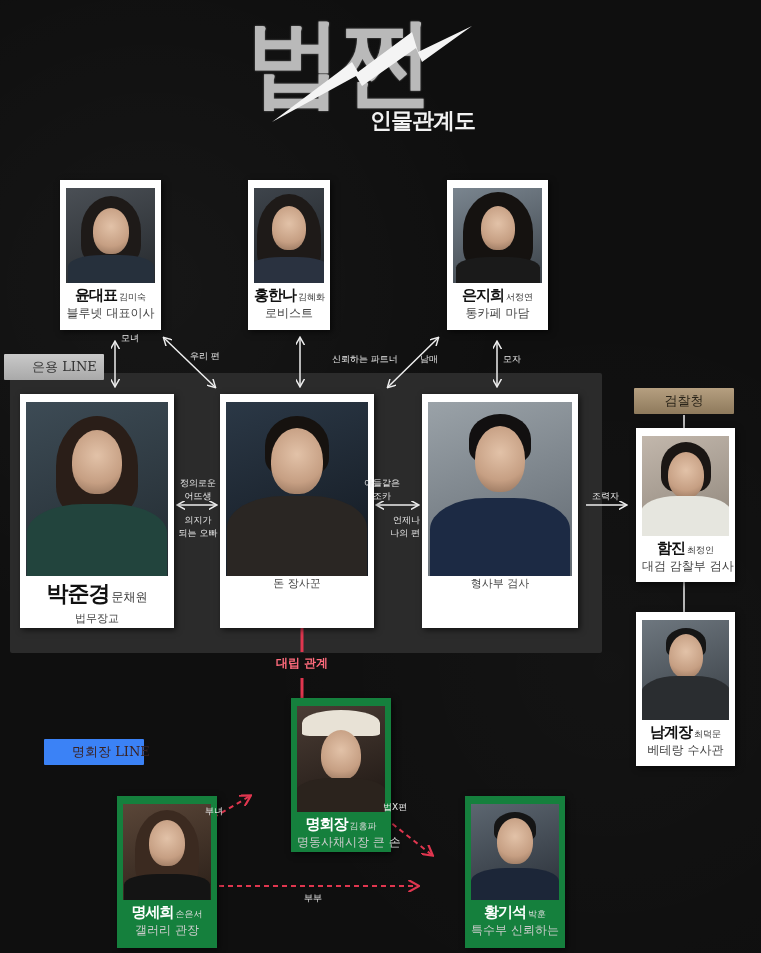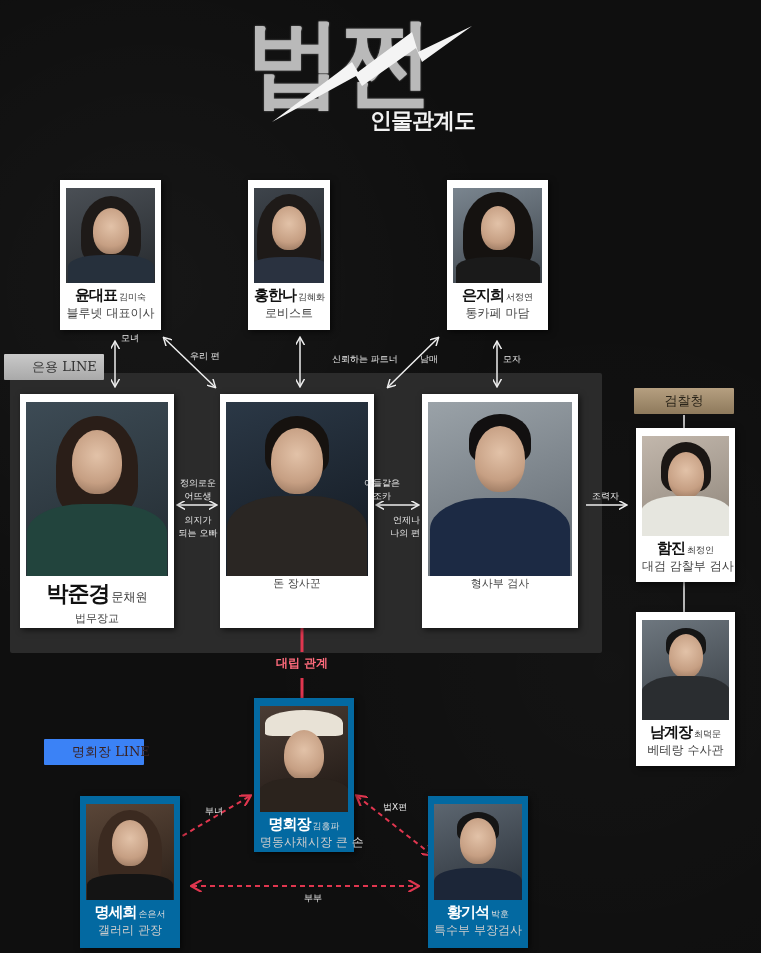--- a/index.html
+++ b/index.html
@@ -46,21 +46,21 @@
   }
   .tag-eunyong { left: 4px; top: 354px; width: 100px; background: linear-gradient(#c9c9c9,#a9a9a9); }
   .tag-prosec { left: 634px; top: 388px; width: 100px; text-align: center; background: linear-gradient(#b59f80,#8e7a5c); color: #2a2419; }
   .tag-myung { left: 44px; top: 739px; width: 100px; background: #3b82f6; color: #3a2222; }
 
   
   .card {
     background: #fff; padding: 8px 6px 0 6px;
     box-shadow: 2px 2px 6px rgba(0,0,0,0.6);
   }
-  .card.dark { background: #0369a1; }
+  .card.dark { background: #15803d; margin-left: 37px; }
   .photo {
     width: 100%;
     background: linear-gradient(160deg, #5d6670 0%, #2f353c 55%, #1b1e22 100%);
     position: relative; overflow: hidden;
   }
   .photo .head {
     position: absolute; left: 50%; transform: translateX(-50%);
     border-radius: 50% 50% 45% 45%;
     background: radial-gradient(circle at 50% 40%, #e2c2a8 0, #c69f83 60%, #8d6d57 100%);
   }
@@ -266,18 +266,18 @@
   <div class="role">갤러리 관장</div>
 </div>
 
 <div class="abs card sm dark" style="left:428px;top:796px;width:100px;height:152px;">
   <div class="photo" style="height:96px;background:linear-gradient(160deg,#5c6670,#2a3038);">
     <div class="hair" style="top:8px;width:42px;height:30px;background:#151515;"></div>
     <div class="head" style="top:14px;width:36px;height:46px;"></div>
     <div class="body" style="width:88px;height:32px;background:#1c2638;"></div>
   </div>
   <div class="name-row"><span class="name">황기석</span><span class="actor">박훈</span></div>
-  <div class="role">특수부 부장검사</div>
+  <div class="role">특수부 신뢰하는</div>
 </div>
 
 <div class="abs rel-label" style="left:205px;top:805px;">부녀</div>
 <div class="abs rel-label" style="left:383px;top:801px;">법X편</div>
 <div class="abs rel-label" style="left:304px;top:892px;">부부</div>
 
 </body></html>

